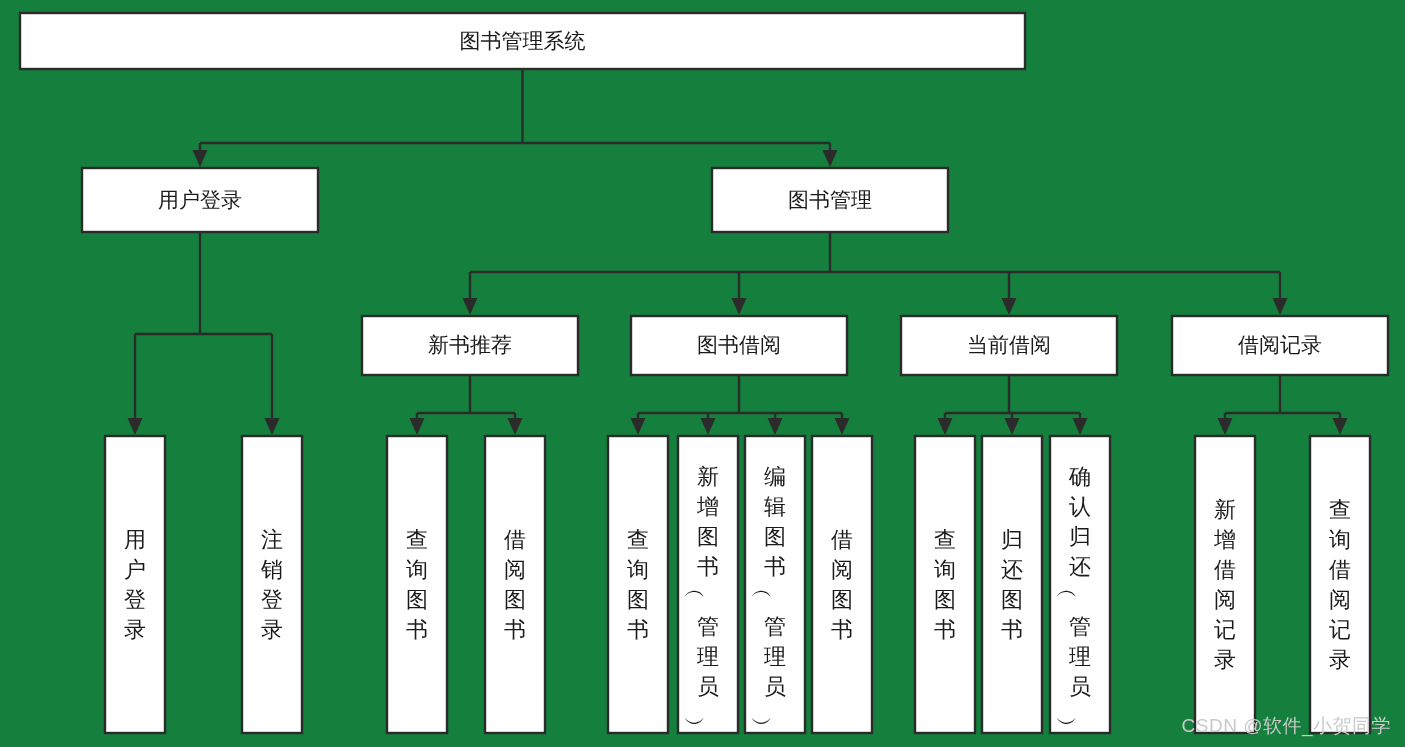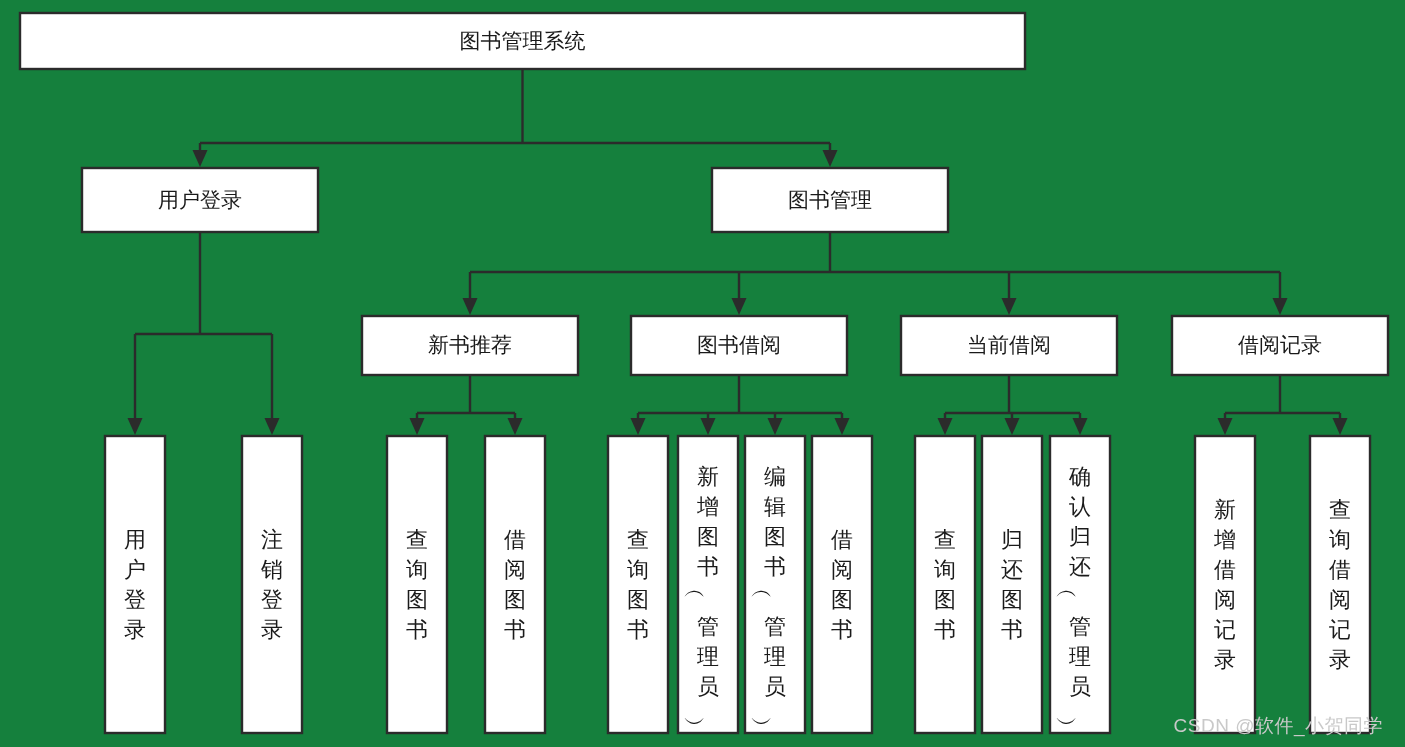--- a/index.html
+++ b/index.html
@@ -50,21 +50,21 @@
     stroke-width: 2.4;
     fill: none;
     stroke-linecap: butt;
   }
   .arrow-head {
     fill: #2b2b2b;
     stroke: none;
   }
   .watermark {
     position: absolute;
-    right: 22px;
+    right: 14px;
     bottom: 8px;
     color: #c9c9c9;
     font-size: 19px;
     font-family: "Liberation Sans", "DejaVu Sans", sans-serif;
     letter-spacing: 0.5px;
     white-space: nowrap;
     pointer-events: none;
   }
 </style>
 </head>

